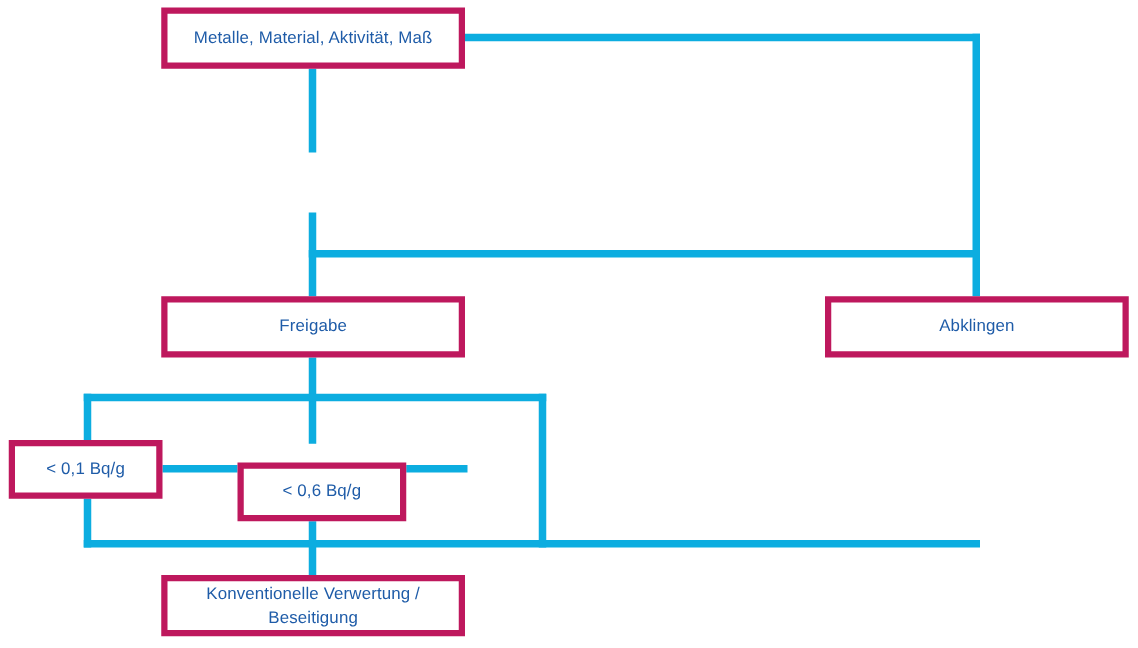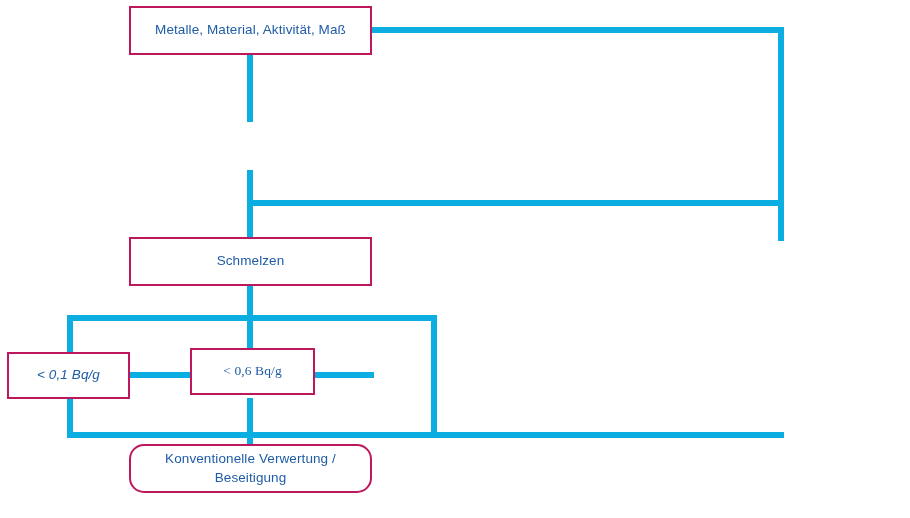--- a/index.html
+++ b/index.html
@@ -20,21 +20,21 @@
     background: #ffffff;
   }
   .conn {
     position: absolute;
     background: #0CADE0;
     z-index: 1;
   }
   .node {
     position: absolute;
     box-sizing: border-box;
-    border: 2px solid #be185d;
+    border: 5px solid #be185d;
     background: #ffffff;
     color: #1F5CA8;
     display: flex;
     align-items: center;
     justify-content: center;
     text-align: center;
     font-size: 13.5px;
     line-height: 1.35;
     letter-spacing: 0.1px;
     z-index: 2;
@@ -77,31 +77,34 @@
   <div class="conn" style="left:310px; top:372px; width:64px; height:6px;"></div>
 
   <div class="conn" style="left:247px; top:398px; width:6px; height:70px;"></div>
 
   <div class="node node-wide" style="left:129px; top:6px;">
     <span>Metalle, Material, Aktivität, Maß</span>
   </div>
 
 
   <div class="node node-wide" style="left:129px; top:237px;">
-    <span>Schmelzen</span>
+    <span>Freigabe</span>
   </div>
 
+  <div class="node" style="left:660px; top:237px; width:243px; height:49px;">
+    <span>Abklingen</span>
+  </div>
 
-  <div class="node node-val" style="left:7px; top:352px; width:123px;font-style:italic;">
+  <div class="node node-val" style="left:7px; top:352px; width:123px;">
     <span>&lt; 0,1 Bq/g</span>
   </div>
 
-  <div class="node node-val" style="left:190px; top:348px; width:125px;font-family:Liberation Serif, serif;">
+  <div class="node node-val" style="left:190px; top:370px; width:135px;">
     <span>&lt; 0,6 Bq/g</span>
   </div>
 
 
-  <div class="node node-wide" style="left:129px; top:444px;border-radius:15px;">
+  <div class="node node-wide" style="left:129px; top:460px;">
     <span>Konventionelle Verwertung /
 Beseitigung</span>
   </div>
 
 </div>
 
 </body></html>

